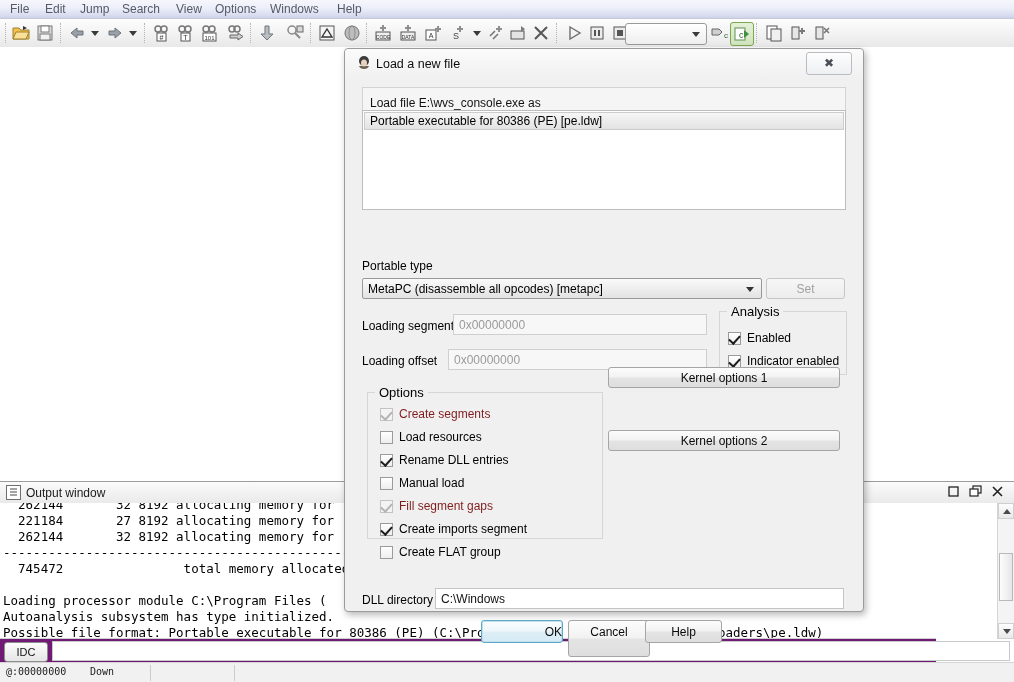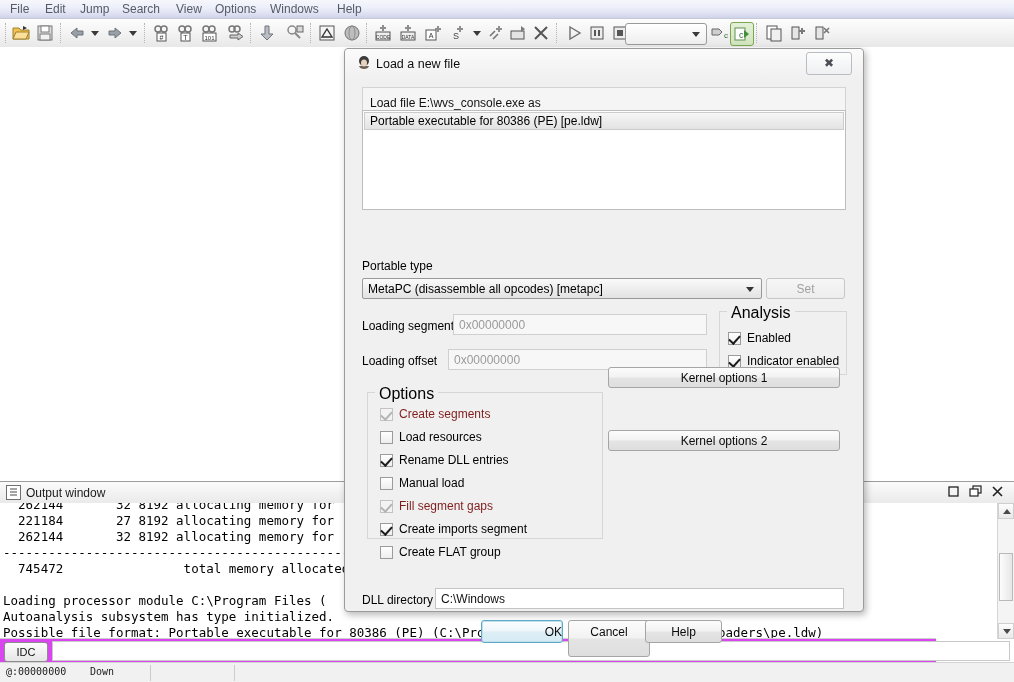--- a/index.html
+++ b/index.html
@@ -83,21 +83,21 @@
     position:absolute;left:1px;top:50px;width:14px;height:48px;
     background:linear-gradient(to right,#fcfcfc,#e6e6e6);border:1px solid #b9b9b9;
     box-sizing:border-box;
   }
   .tri-up{position:absolute;left:4px;top:5px;width:0;height:0;
     border-left:4px solid transparent;border-right:4px solid transparent;border-bottom:5px solid #4a4a4a;}
   .tri-dn{position:absolute;left:4px;top:5px;width:0;height:0;
     border-left:4px solid transparent;border-right:4px solid transparent;border-top:5px solid #4a4a4a;}
   
   #idcbar{
-    position:absolute;left:0;top:638px;width:936px;height:24px;background:#d946ef;
+    position:absolute;left:0;top:638px;width:936px;height:24px;background:#701a75;
     border-top:1px solid #d0d0d0;
   }
   #idcbtn{
     position:absolute;left:4px;top:3px;width:42px;height:18px;
     border:1px solid #8d8d8d;border-radius:3px;
     background:linear-gradient(to bottom,#fdfdfd,#e6e6e6);
     font-size:11px;text-align:center;line-height:18px;color:#111;
   }
   #idcinput{
     position:absolute;left:52px;top:2px;width:958px;height:20px;
@@ -168,21 +168,21 @@
   .tfield{
     position:absolute;border:1px solid #cfcfcf;background:#f7f7f7;
     font-size:12px;color:#9a9a9a;line-height:20px;padding-left:5px;box-sizing:border-box;
   }
   .tfield.filled{background:#ffffff;border-color:#c4c4c4;color:#111;}
   .group{
     position:absolute;border:1px solid #d6d6d6;background:transparent;
   }
   .group > .glabel{
     position:absolute;top:-8px;left:7px;background:#f0f0f0;padding:0 4px;
-    font-size:16px;color:#000;
+    font-size:13px;color:#000;
   }
   .cb{position:absolute;font-size:12px;color:#000;}
   .cb .box{
     position:absolute;left:0;top:1px;width:13px;height:13px;
     border:1px solid #9b9b9b;background:linear-gradient(to bottom,#ffffff,#eeeeee);
     box-sizing:border-box;
   }
   .cb.dis .box{border-color:#c3c3c3;background:#f3f3f3;}
   .cb .lab{position:absolute;left:19px;top:0;white-space:nowrap;}
   .cb.dis .lab{color:#7f1d1d;}

